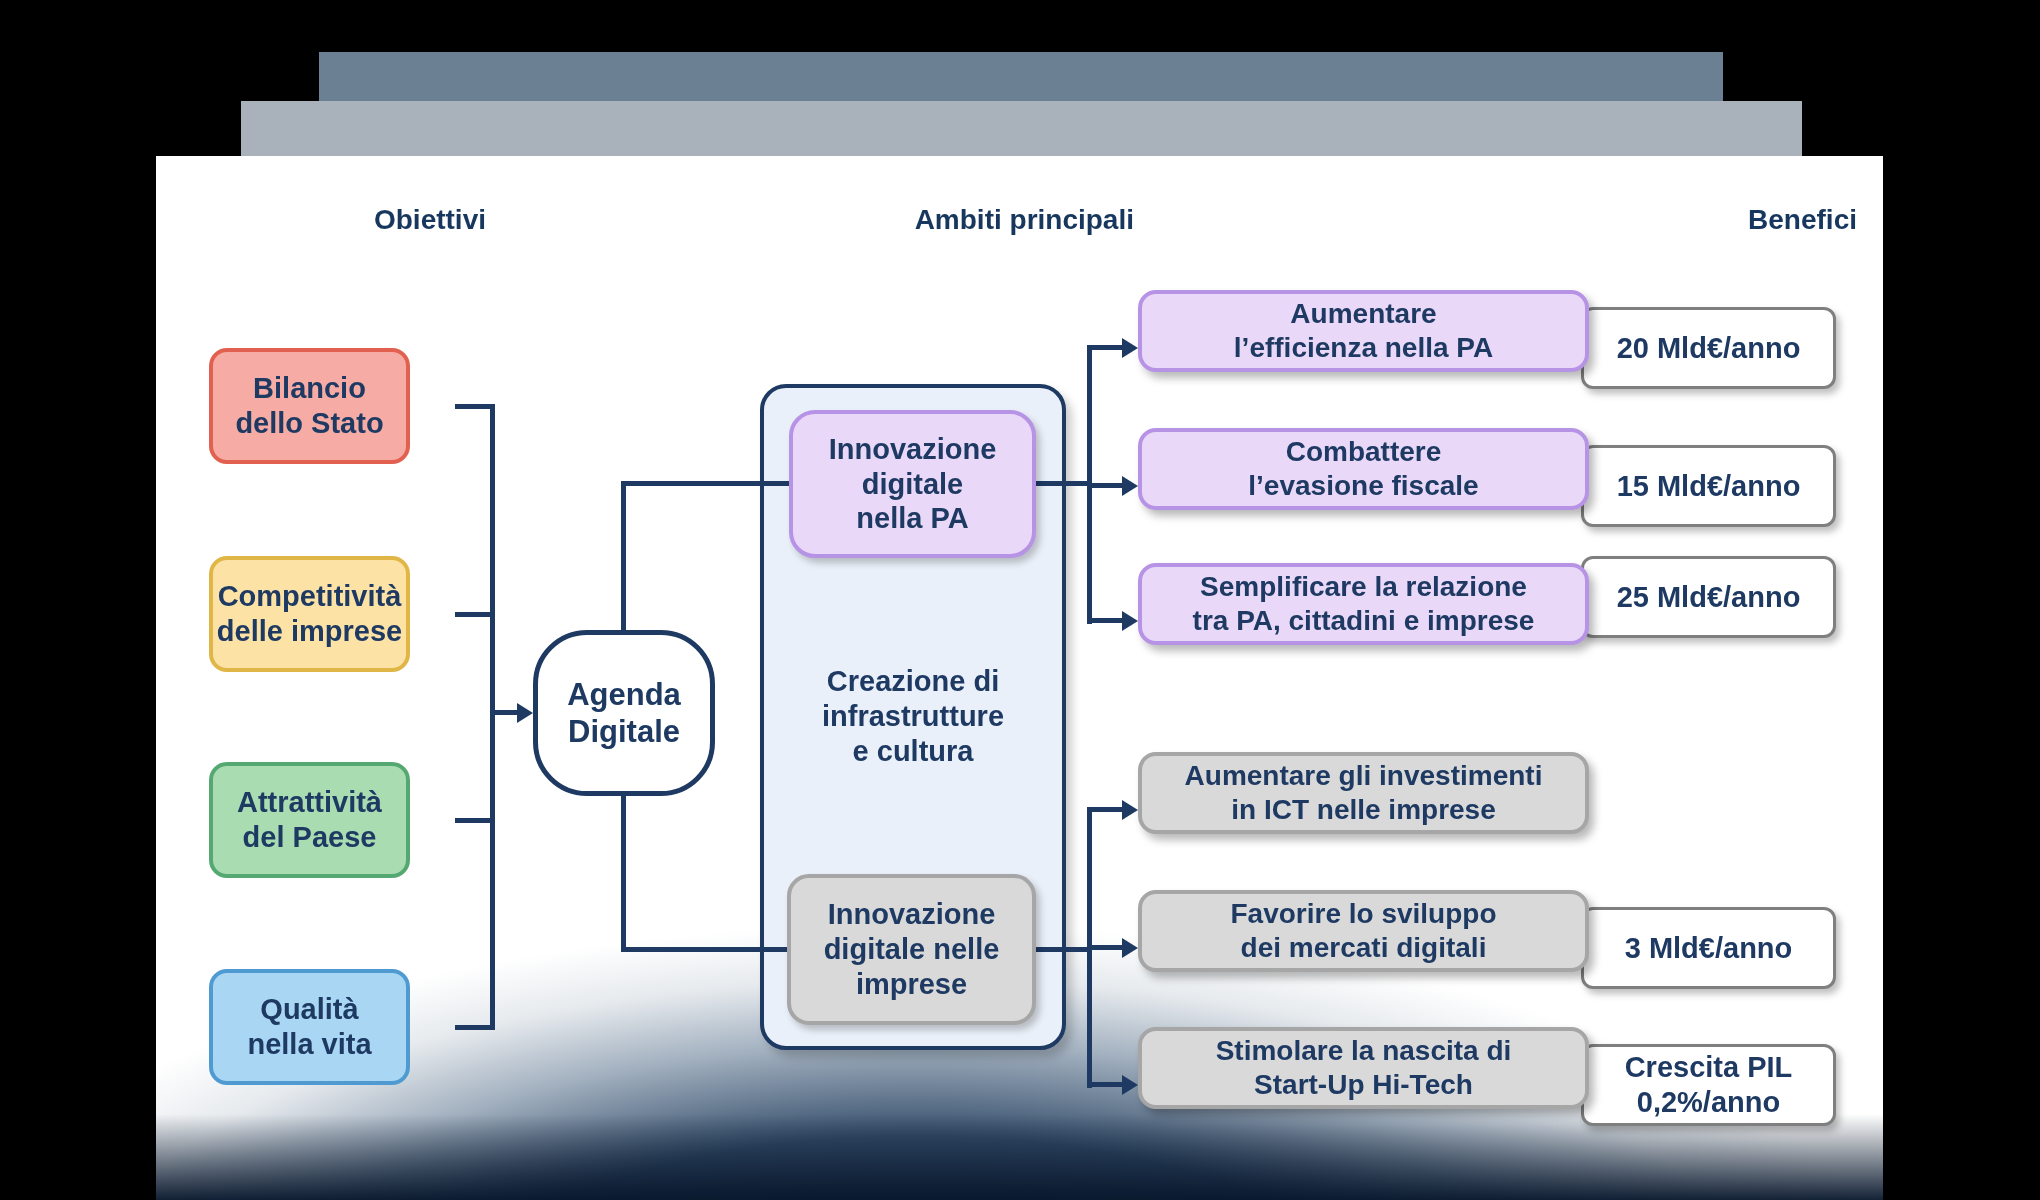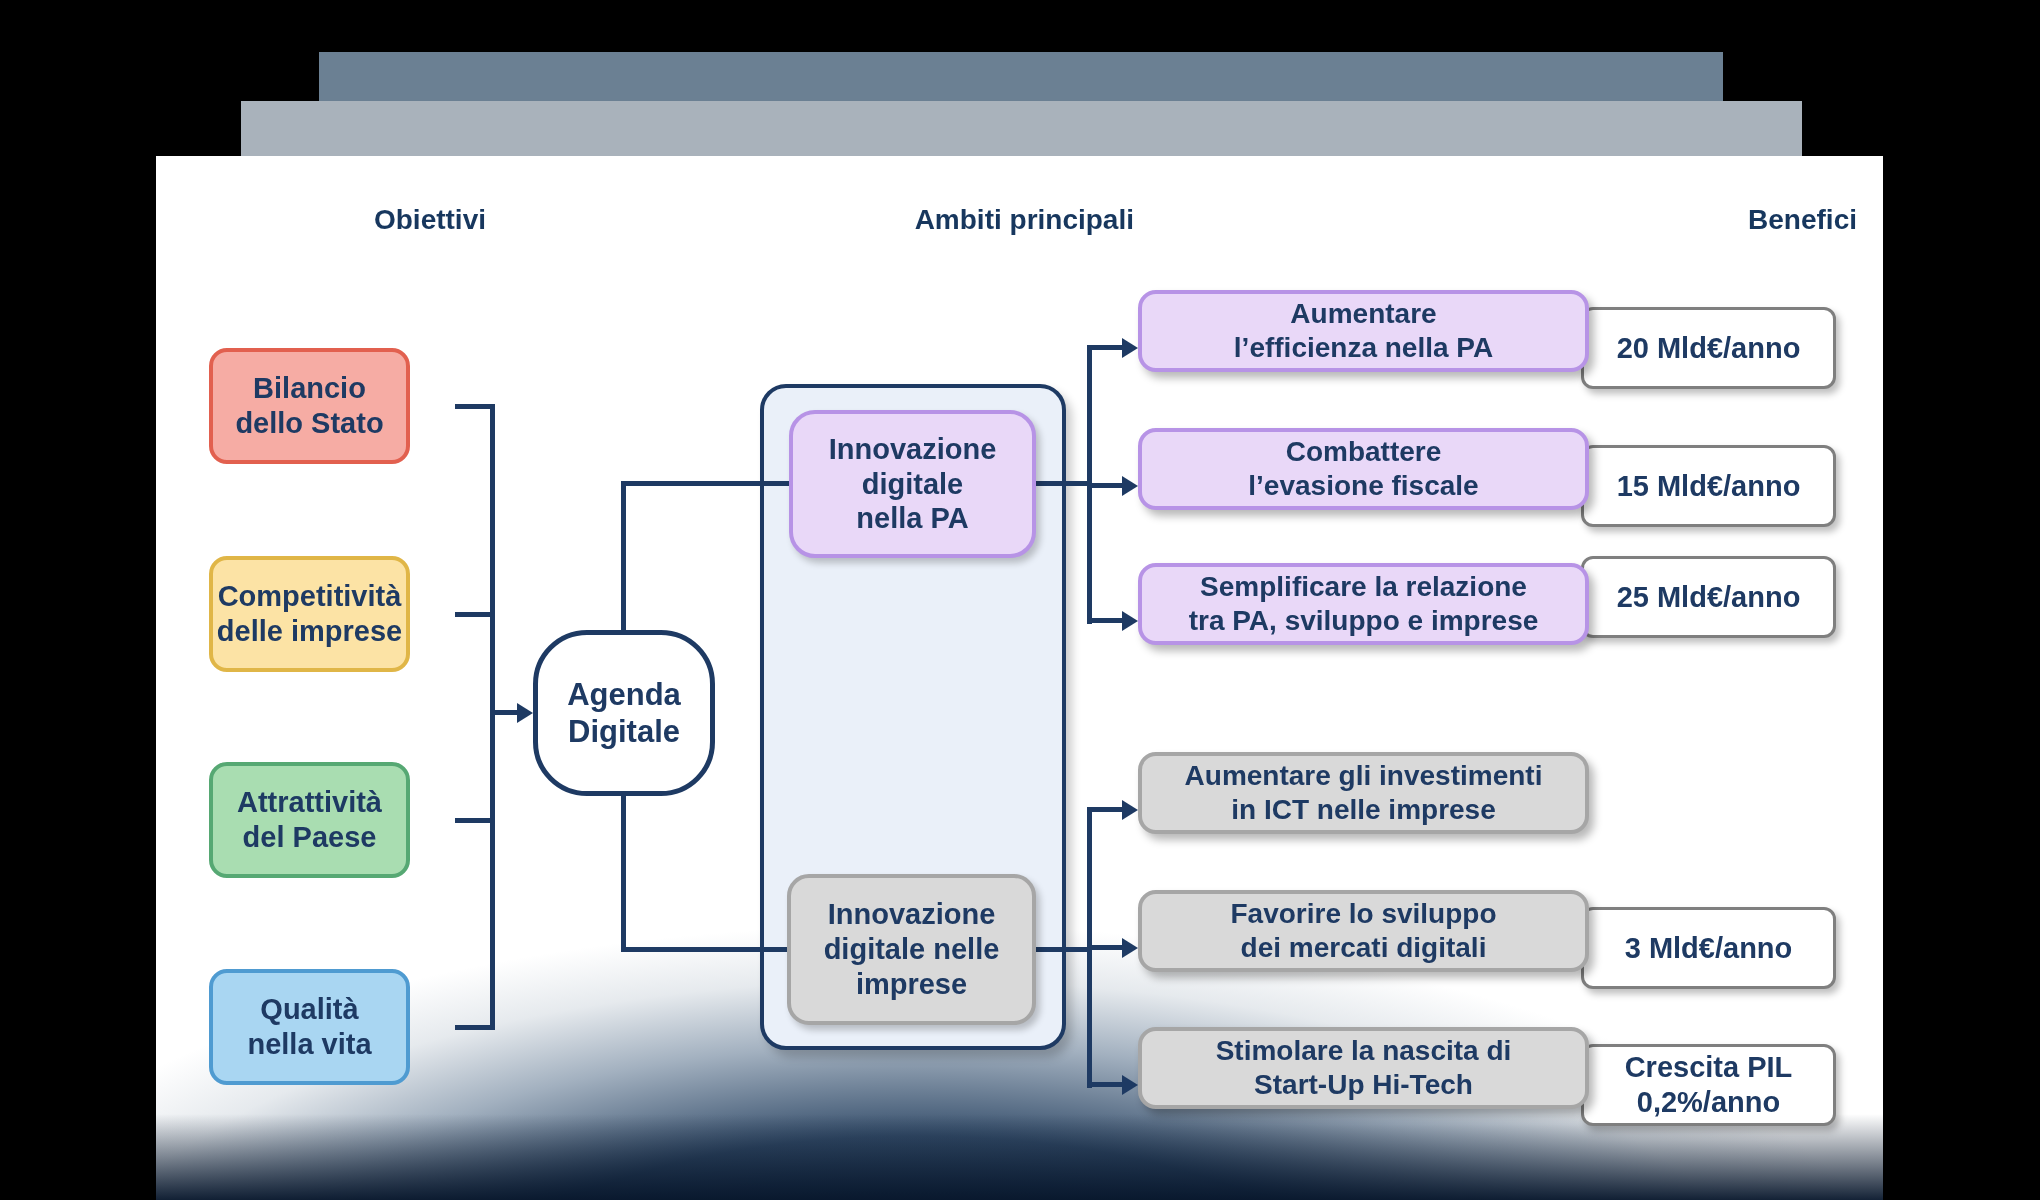--- a/index.html
+++ b/index.html
@@ -118,21 +118,21 @@
     <div class="box value" style="top:400px">25 Mld€/anno</div>
     <div class="box value" style="top:751px">3 Mld€/anno</div>
     <div class="box value" style="top:888px">Crescita PIL
 0,2%/anno</div>
 
     <div class="box benefit benefit-purple" style="top:134px">Aumentare
 l’efficienza nella PA</div>
     <div class="box benefit benefit-purple" style="top:272px">Combattere
 l’evasione fiscale</div>
     <div class="box benefit benefit-purple" style="top:407px">Semplificare la relazione
-tra PA, sviluppo e imprese</div>
+tra PA, cittadini e imprese</div>
     <div class="box benefit benefit-gray" style="top:596px">Aumentare gli investimenti
 in ICT nelle imprese</div>
     <div class="box benefit benefit-gray" style="top:734px">Favorire lo sviluppo
 dei mercati digitali</div>
     <div class="box benefit benefit-gray" style="top:871px">Stimolare la nascita di
 Start-Up Hi-Tech</div>
 
     <div class="box obj obj-red" style="top:192px">Bilancio
 dello Stato</div>
     <div class="box obj obj-yellow" style="top:400px">Competitività
@@ -141,20 +141,23 @@
 del Paese</div>
     <div class="box obj obj-blue" style="top:813px">Qualità
 nella vita</div>
 
     <div class="box hub">Agenda
 Digitale</div>
 
     <div class="box area-purple">Innovazione
 digitale
 nella PA</div>
+    <div class="mid-text">Creazione di
+infrastrutture
+e cultura</div>
     <div class="box area-gray">Innovazione
 digitale nelle
 imprese</div>
 
     <div class="hdr" style="left:30px;top:48px;width:300px">Obiettivi</div>
     <div class="hdr" style="left:578px;top:48px;width:400px">Ambiti principali</div>
     <div class="hdr" style="left:1401px;top:48px;width:300px">Benefici</div>
   </div>
 </div>
 

